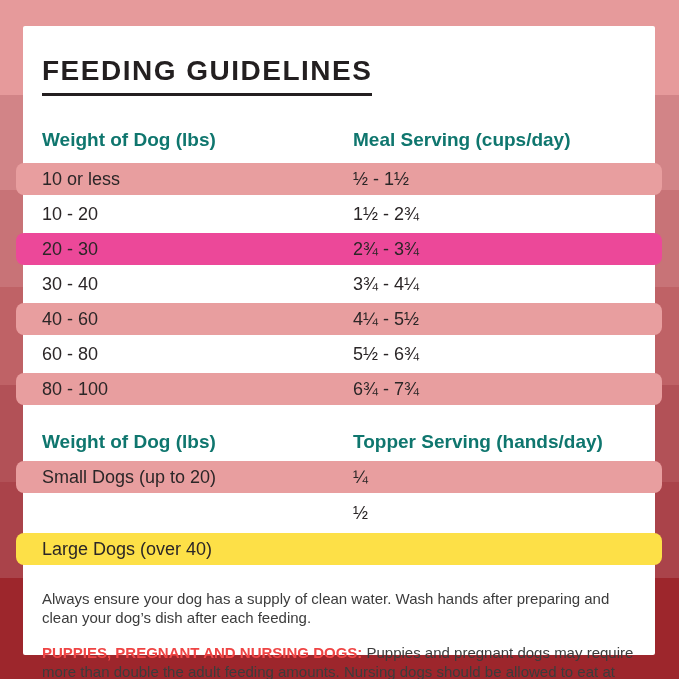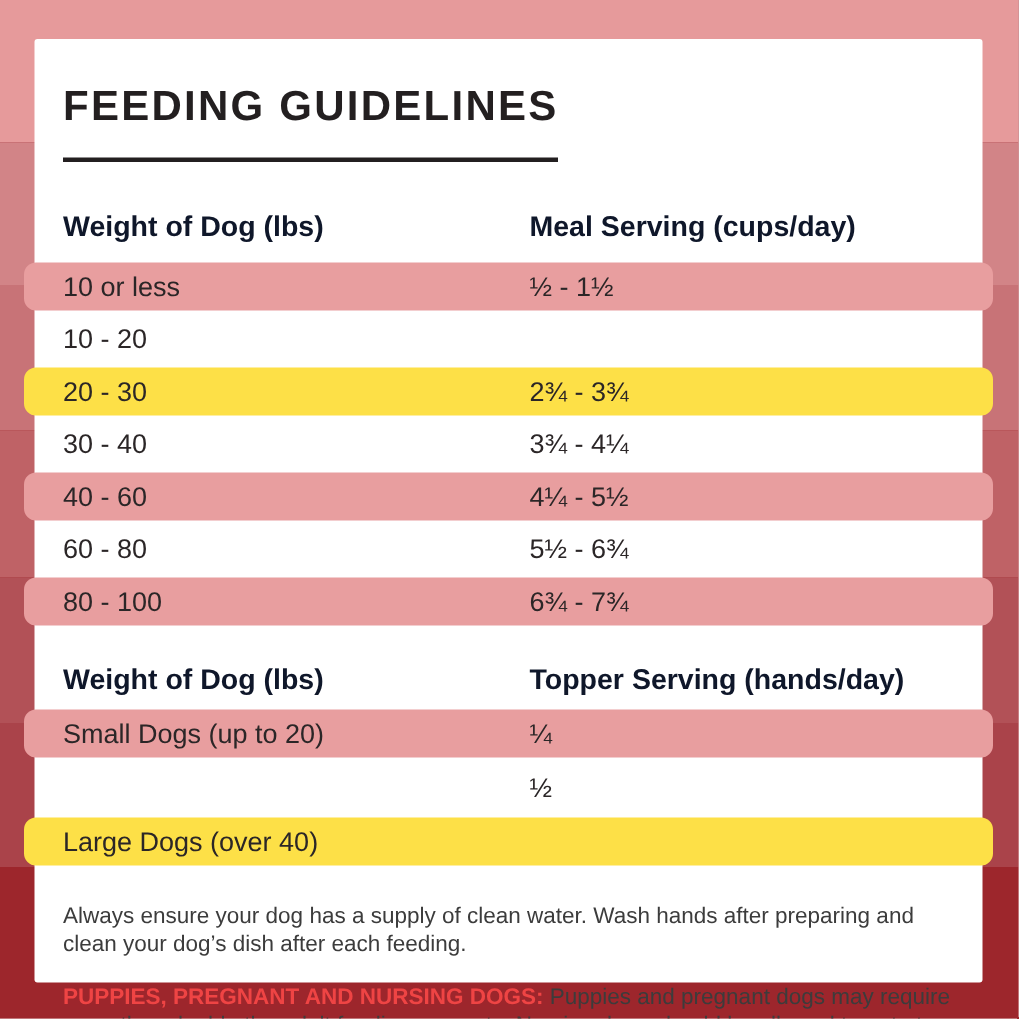--- a/index.html
+++ b/index.html
@@ -32,37 +32,37 @@
     box-sizing: border-box;
   }
 
   .title-wrap { margin: 13px 0 0 19px; }
   .title {
     display: inline-block;
     font-size: 28px;
     font-weight: 700;
     letter-spacing: 1.5px;
     line-height: 26px;
-    padding-bottom: 21px;
+    padding-bottom: 9px;
     border-bottom: 3px solid #231f20;
     color: #231f20;
   }
 
   .row {
     position: relative;
     padding-left: 19px;
     box-sizing: border-box;
     color: #2b2627;
   }
   .row .c2 { position: absolute; left: 330px; top: 0; white-space: nowrap; }
 
   .hdr {
     height: 22px; line-height: 22px;
     font-size: 19px; font-weight: 700;
-    color: #0f172a;
+    color: #0f766e;
   }
   .thead1 { margin-top: 14px; }
   .thead2 { margin-top: 26px; }
 
   .rows1 { margin-top: 12px; }
   .rows2 { margin-top: 8px; }
 
   .trow {
     height: 32px; line-height: 32px;
     font-size: 18px;
@@ -111,22 +111,23 @@
     <span class="c2">Meal Serving (cups/day)</span>
   </div>
 
   <div class="rows1">
     <div class="row trow pink" style="background: rgb(232, 158, 159);">
       <span class="c1">10 or less</span>
       <span class="c2">½ - 1½</span>
     </div>
     <div class="row trow">
       <span class="c1">10 - 20</span>
+      <span class="c2">1½ - 2¾</span>
     </div>
-    <div class="row trow pink" style="background: #fde047;">
+    <div class="row trow pink" style="background: #ec4899;">
       <span class="c1">20 - 30</span>
       <span class="c2">2¾ - 3¾</span>
     </div>
     <div class="row trow">
       <span class="c1">30 - 40</span>
       <span class="c2">3¾ - 4¼</span>
     </div>
     <div class="row trow pink" style="background: rgb(232, 158, 159);">
       <span class="c1">40 - 60</span>
       <span class="c2">4¼ - 5½</span>

